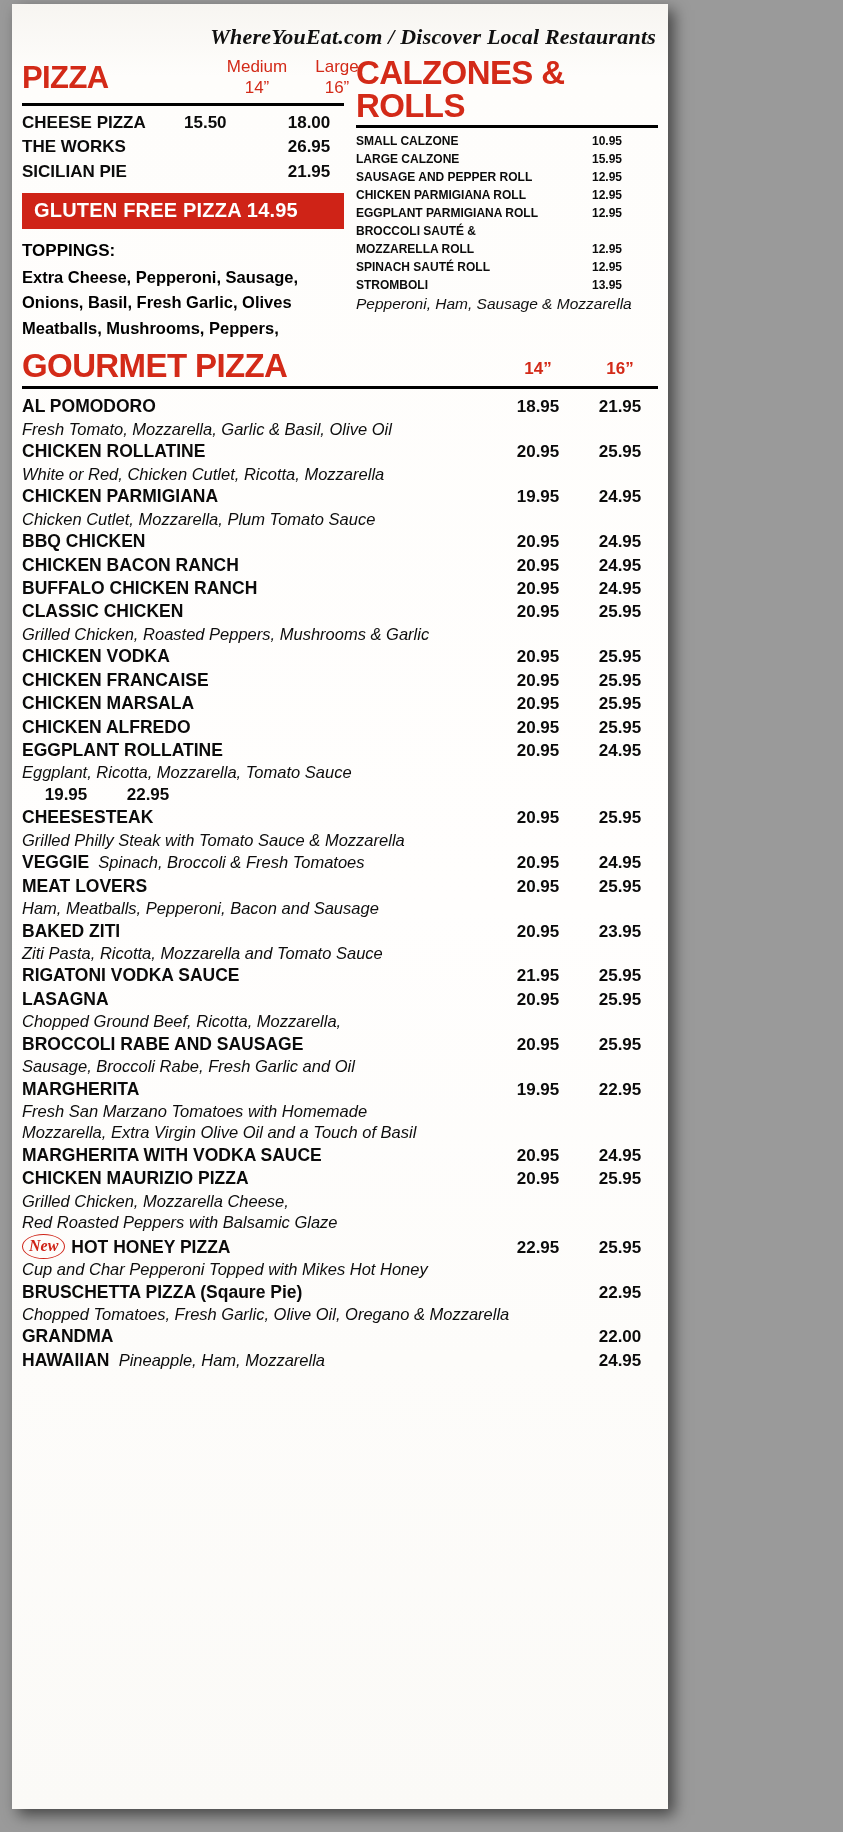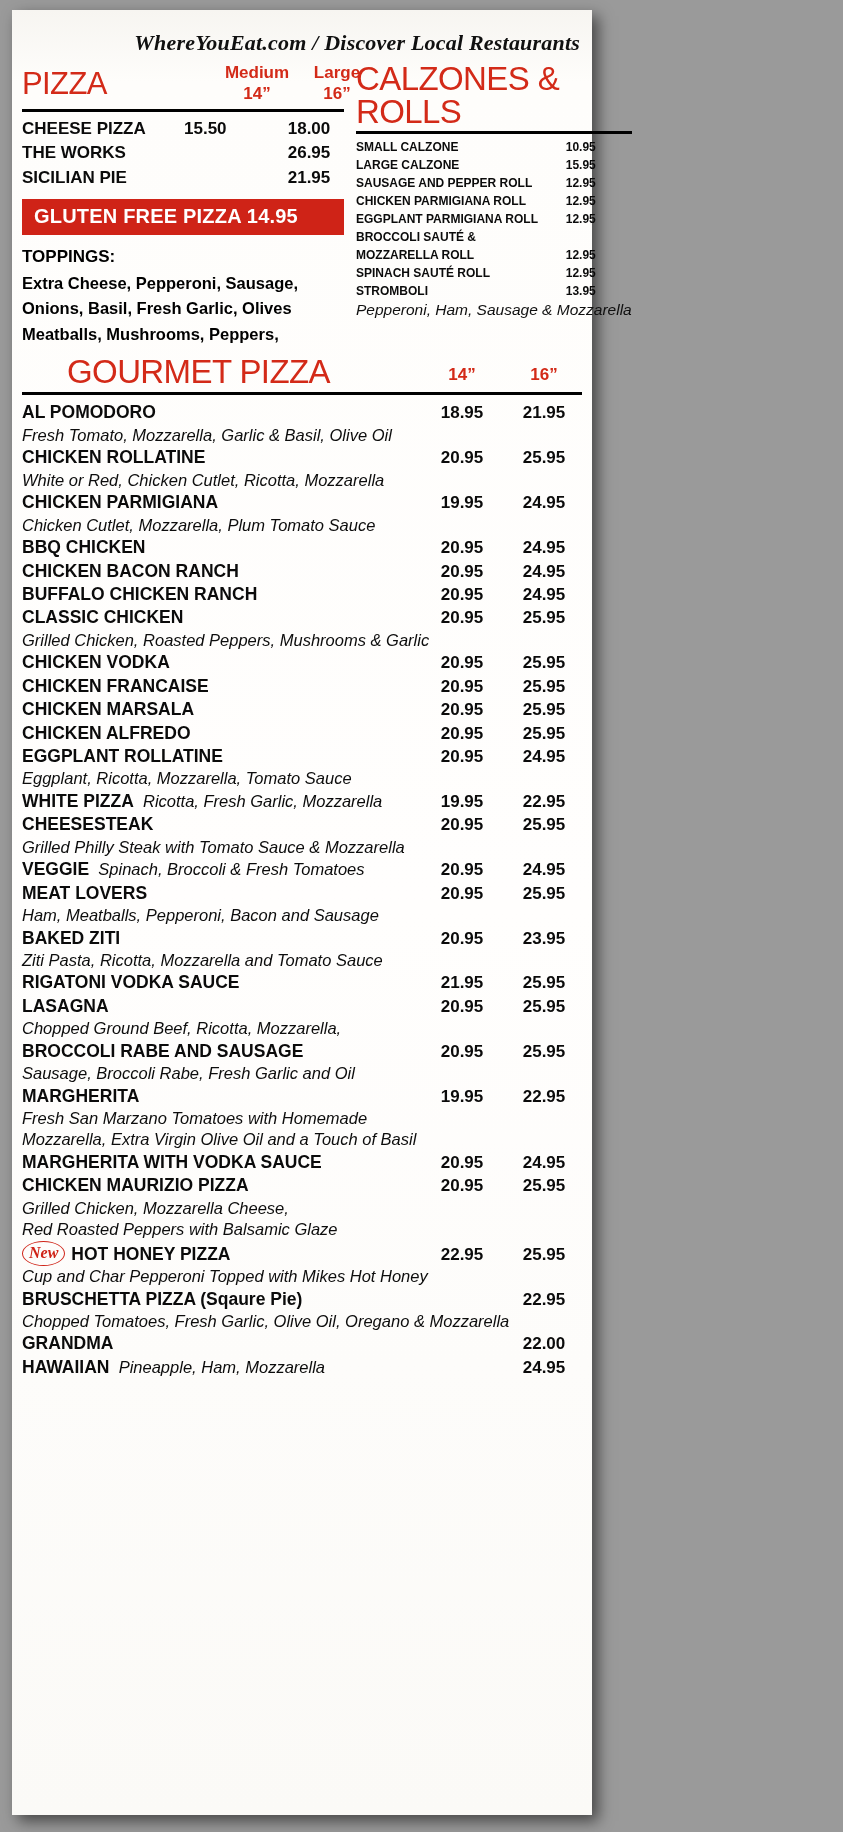--- a/index.html
+++ b/index.html
@@ -9,22 +9,22 @@
     font-family: "Liberation Sans", sans-serif;
   }
   #page {
     position: relative;
     width: 843px; height: 1832px;
     background: #9a9a9a;
     overflow: hidden;
   }
   #sheet {
     position: absolute;
-    left: 12px; top: 10px;
-    width: 580px; height: 1805px;
+    left: 12px; top: 4px;
+    width: 656px; height: 1805px;
     background: #fdfcfa;
     box-shadow: 6px 6px 14px rgba(0,0,0,.55);
     padding-left: 28px;
   }
   #paper {
     position: absolute;
     left: 0; top: 0; right: 0; bottom: 0;
     padding: 10px 10px 0 10px;
     background:
       linear-gradient(180deg,#f7f5f1 0%,#fefdfb 4%,#fffefd 50%,#fbfaf7 100%);
@@ -39,34 +39,34 @@
     color: #101010;
     letter-spacing: .2px;
     padding: 10px 2px 6px 0;
   }
   
   .top-cols { display: flex; align-items: flex-start; }
   .col-left  { width: 330px; padding-right: 8px; }
   .col-right { width: 340px; padding-left: 4px; }
   .sec-title {
     color: #d32a18;
-    font-weight: normal;
+    font-weight: bold;
     font-size: 31px;
     letter-spacing: -.6px;
     line-height: 1;
   }
   .sec-title.big { font-size: 33px; }
 
   .pizza-head { display: flex; align-items: flex-start; }
   .pizza-head .t { flex: 0 0 190px; padding-top: 6px; }
   .size-col {
     flex: 0 0 auto;
     text-align: center;
     color: #d32a18;
-    font-weight: bold;
+    font-weight: normal;
     font-size: 17px;
     line-height: 1.25;
   }
   .size-col.m { width: 90px; }
   .size-col.l { width: 70px; }
 
   .rule-bold { border-top: 3px solid #000; margin: 4px 0 5px 0; }
   .rule-bold.tight { margin: 3px 0 4px 0; }
 
   .row {
@@ -115,21 +115,21 @@
     font-family: "Liberation Sans", sans-serif;
     font-style: italic;
     font-size: 15.5px;
     color: #101010;
     line-height: 1.3;
     white-space: nowrap;
   }
 
   
   .gourmet-head { display: flex; align-items: flex-end; padding-top: 8px; }
-  .gourmet-head .t { flex: 1 1 auto; margin-left: 45px; }
+  .gourmet-head .t { flex: 1 1 auto; }
   .g-size {
     color: #d32a18; font-weight: bold; font-size: 17px; text-align: center;
     padding-bottom: 3px;
   }
   .g-size.a { flex: 0 0 88px; }
   .g-size.b { flex: 0 0 76px; }
 
   .g-row {
     display: flex;
     align-items: baseline;
@@ -340,21 +340,20 @@
             <span class="pa">20.95</span>
             <span class="pb">25.95</span>
           </div>
           <div class="g-row">
             <span class="nm"><span>EGGPLANT ROLLATINE</span></span>
             <span class="pa">20.95</span>
             <span class="pb">24.95</span>
           </div>
           <div class="g-desc">Eggplant, Ricotta, Mozzarella, Tomato Sauce</div>
           <div class="g-row">
-            <span class="nm"><span>WHITE PIZZA</span><span class="inline-desc">&nbsp; Ricotta, Fresh Garlic, Mozzarella</span></span>
             <span class="pa">19.95</span>
             <span class="pb">22.95</span>
           </div>
           <div class="g-row">
             <span class="nm"><span>CHEESESTEAK</span></span>
             <span class="pa">20.95</span>
             <span class="pb">25.95</span>
           </div>
           <div class="g-desc">Grilled Philly Steak with Tomato Sauce &amp; Mozzarella</div>
           <div class="g-row">

